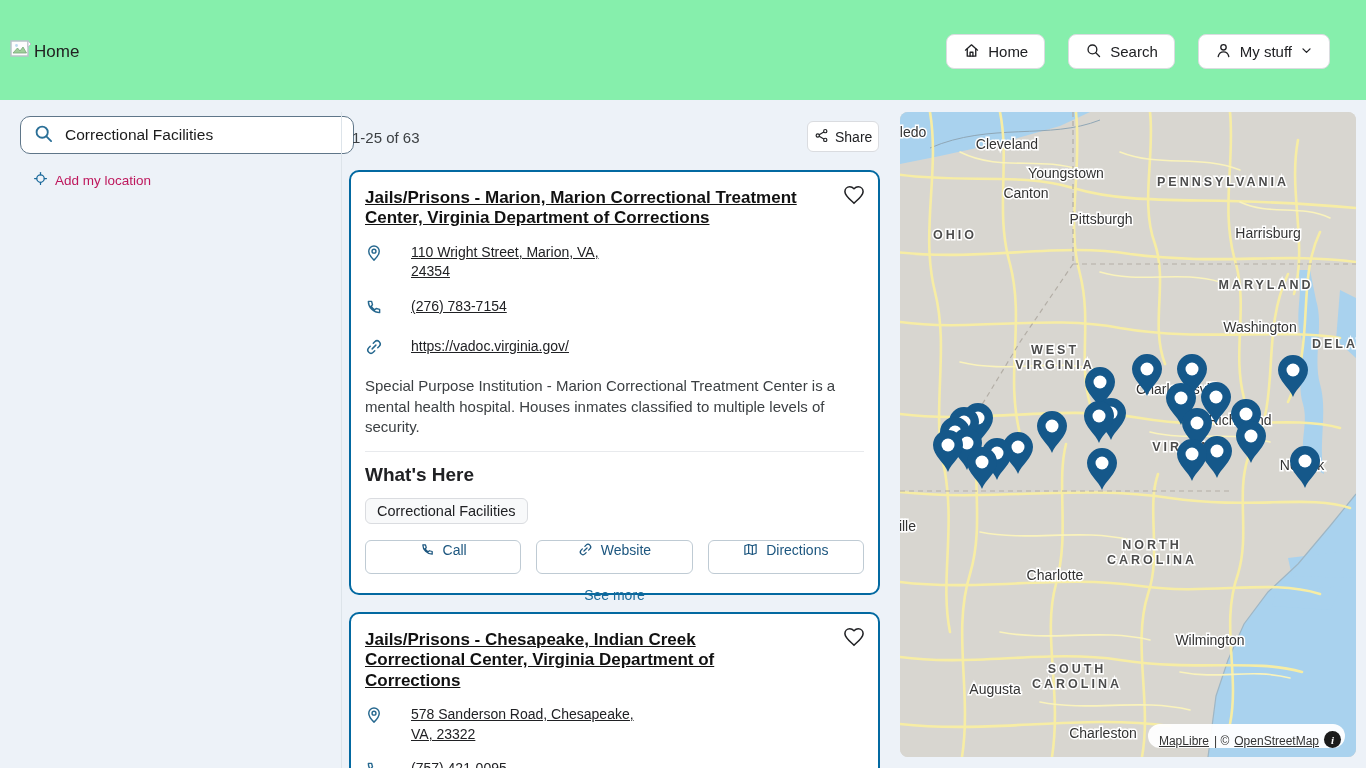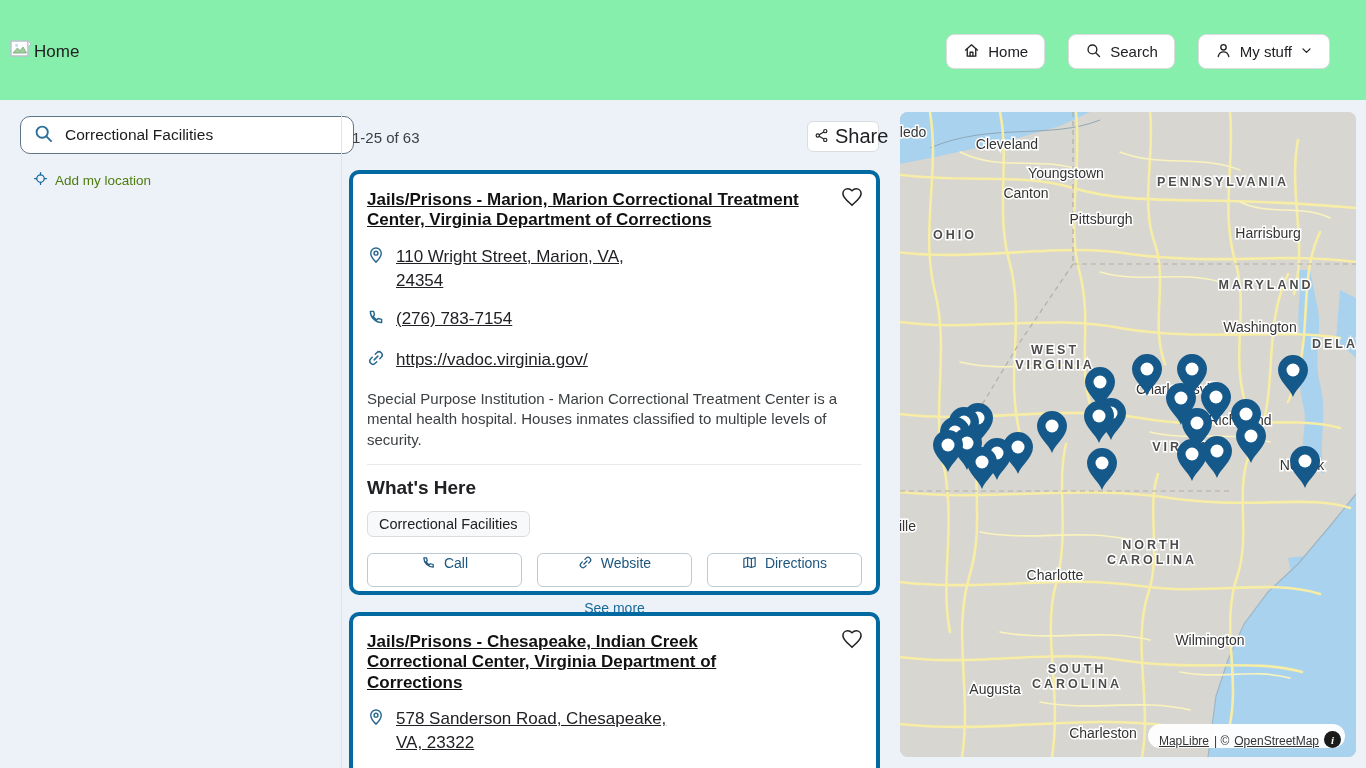--- a/index.html
+++ b/index.html
@@ -22,42 +22,42 @@
   .search-box{
     position:absolute;left:20px;top:116px;width:308px;height:36px;background:#fff;
     border:1.5px solid #5f7689;border-radius:10px;display:flex;align-items:center;padding:0 12px;gap:9px;
   }
   .search-box input{
     border:none;outline:none;font-size:15.5px;color:#1b1b1b;flex:1;
     font-family:"Liberation Sans",sans-serif;background:transparent;
   }
   .add-location{
     position:absolute;left:33px;top:171px;display:flex;align-items:center;gap:7px;
-    color:#4d7c0f;font-size:13.5px;cursor:pointer;
+    color:#be185d;font-size:13.5px;cursor:pointer;
   }
   .col-divider{position:absolute;left:341px;top:112px;width:1px;height:656px;background:#dde4ea;}
   
   .result-count{position:absolute;left:352px;top:129px;font-size:15px;color:#3c4043;}
   .share-btn{
     position:absolute;left:807px;top:121px;width:72px;height:31px;background:#fff;
     border:1px solid #dadce0;border-radius:6px;display:flex;align-items:center;justify-content:flex-start;
-    gap:6px;font-size:20px;color:#202124;cursor:pointer;font-family:"Liberation Sans",sans-serif;
+    gap:6px;font-size:14px;color:#202124;cursor:pointer;font-family:"Liberation Sans",sans-serif;
   }
   .card{
-    position:absolute;left:349px;width:531px;background:#fff;border:4px solid #0369a1;
+    position:absolute;left:349px;width:531px;background:#fff;border:2px solid #0369a1;
     border-radius:10px;box-sizing:border-box;padding:14px 14px 10px 14px;
   }
   .card1{top:170px;height:425px;}
   .card2{top:612px;height:340px;}
   .card-title{
     font-size:17px;font-weight:bold;color:#111;text-decoration:underline;line-height:1.2;
     width:478px;cursor:pointer;margin:2px 0 14px 0;
   }
   .heart{position:absolute;right:13px;top:13px;color:#202124;cursor:pointer;}
-  .info-row{display:flex;gap:11px;margin:0 0 15px 0;font-size:17px;color:#202124;line-height:1.4;}
+  .info-row{display:flex;gap:28px;margin:0 0 15px 0;font-size:14px;color:#202124;line-height:1.4;}
   .info-row .ric{color:#26688f;margin-top:1px;flex:0 0 auto;}
   .info-row a{color:#202124;text-decoration:underline;cursor:pointer;}
   .desc{font-size:15px;color:#3c4043;line-height:1.36;width:500px;margin:6px 0 14px 0;}
   .hr{height:1px;background:#e8eaed;margin:10px 0 12px 0;}
   .whats-here{font-size:19px;font-weight:bold;color:#202124;margin:2px 0 12px 0;}
   .chip{
     display:inline-block;border:1px solid #dadce0;background:#f8f9fa;border-radius:6px;
     padding:4px 11px;font-size:14.5px;color:#202124;
   }
   .actions{display:flex;gap:15px;margin-top:16px;}

